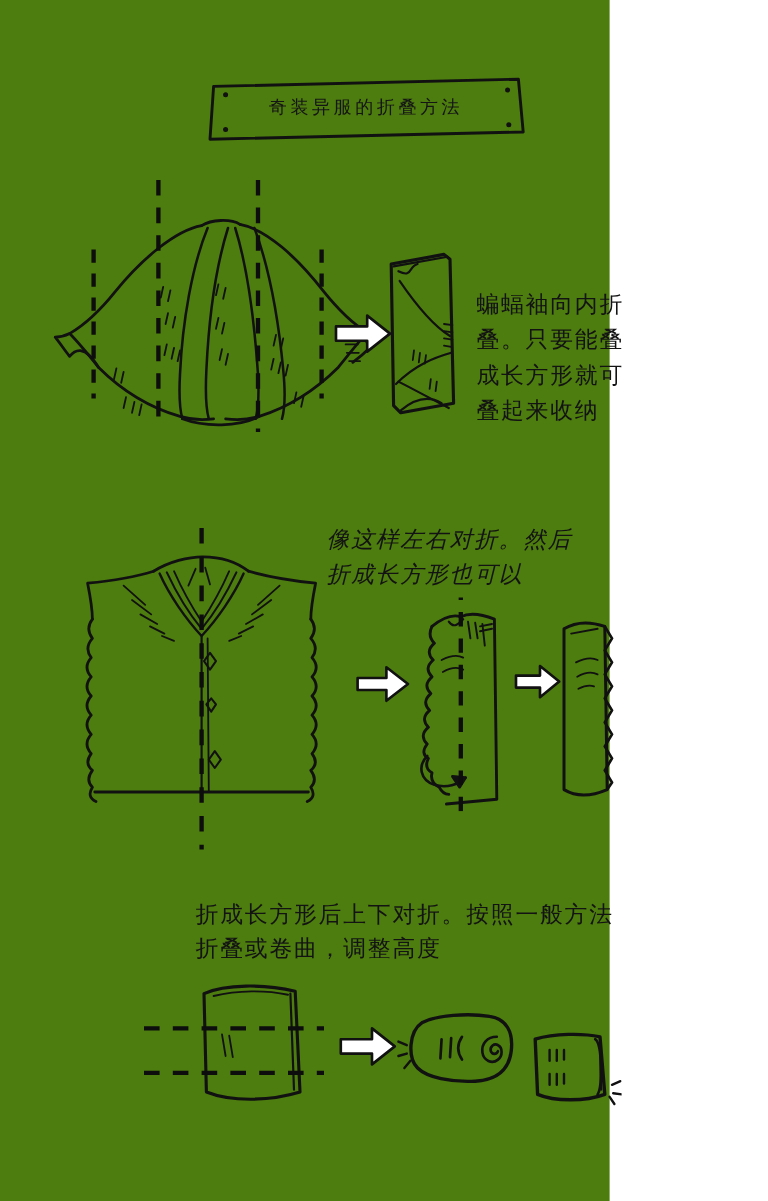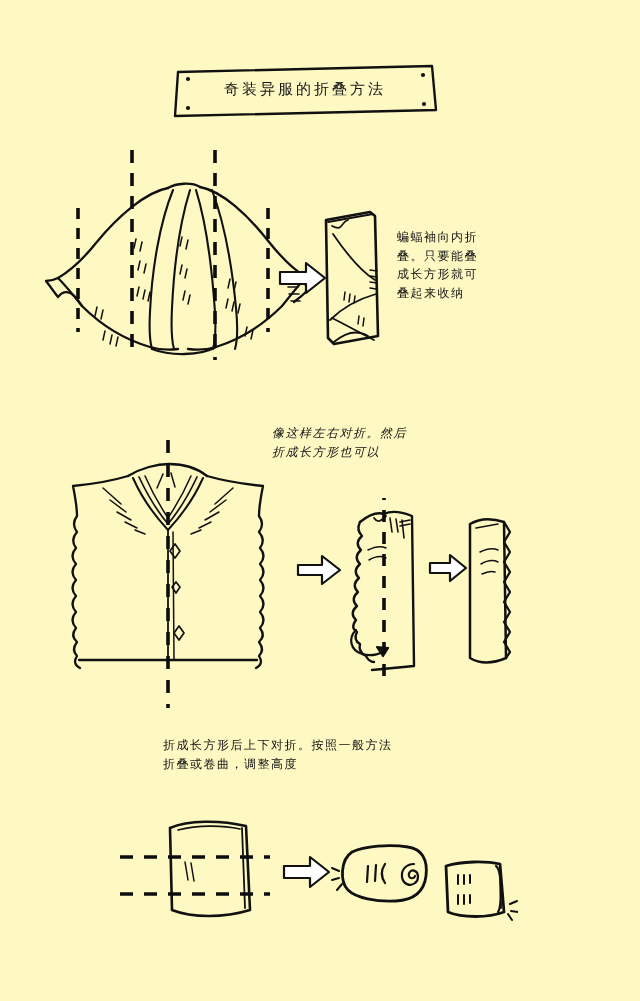--- a/index.html
+++ b/index.html
@@ -11,43 +11,44 @@
     width: 640px;
     height: 1001px;
     position: relative;
     overflow: hidden;
     font-family: "DejaVu Sans", "Liberation Sans", sans-serif;
     color: #1a1a1a;
   }
   #sheet {
     position: absolute;
     left: 0; top: 0;
-    width: 640px;
+    width: 508px;
     height: 1001px;
-    background: #fef9c3;
+    background: #4d7c0f;
   }
   .hand-text {
     position: absolute;
     font-family: "DejaVu Sans", "Liberation Sans", sans-serif;
     color: #111111;
     letter-spacing: 1.5px;
     white-space: pre;
     line-height: 1.55;
   }
   #title-text {
     left: 0; top: 0;
     width: 100%;
     text-align: center;
     font-size: 15px;
     letter-spacing: 3px;
     color: #151515;
   }
   .note {
-    font-size: 12px;
+    font-size: 19px;
     color: #131313;
+    margin-top: 12px;
   }
   #note-1 { left: 397px; top: 228px; width: 140px; }
   #note-2 { left: 272px; top: 424px; width: 220px; font-style: italic; }
   #note-3 { left: 163px; top: 736px; width: 340px; }
   svg { display: block; }
   .ink { fill: none; stroke: #111111; stroke-linecap: round; stroke-linejoin: round; }
   .fold { fill: none; stroke: #0d0d0d; stroke-width: 3.6; stroke-linecap: butt; }
   .arrow { fill: #ffffff; stroke: #111111; stroke-width: 2.2; stroke-linejoin: round; }
   .frame { fill: none; stroke: #111111; stroke-width: 2.4; stroke-linejoin: round; }
   .screw { fill: #111111; }

